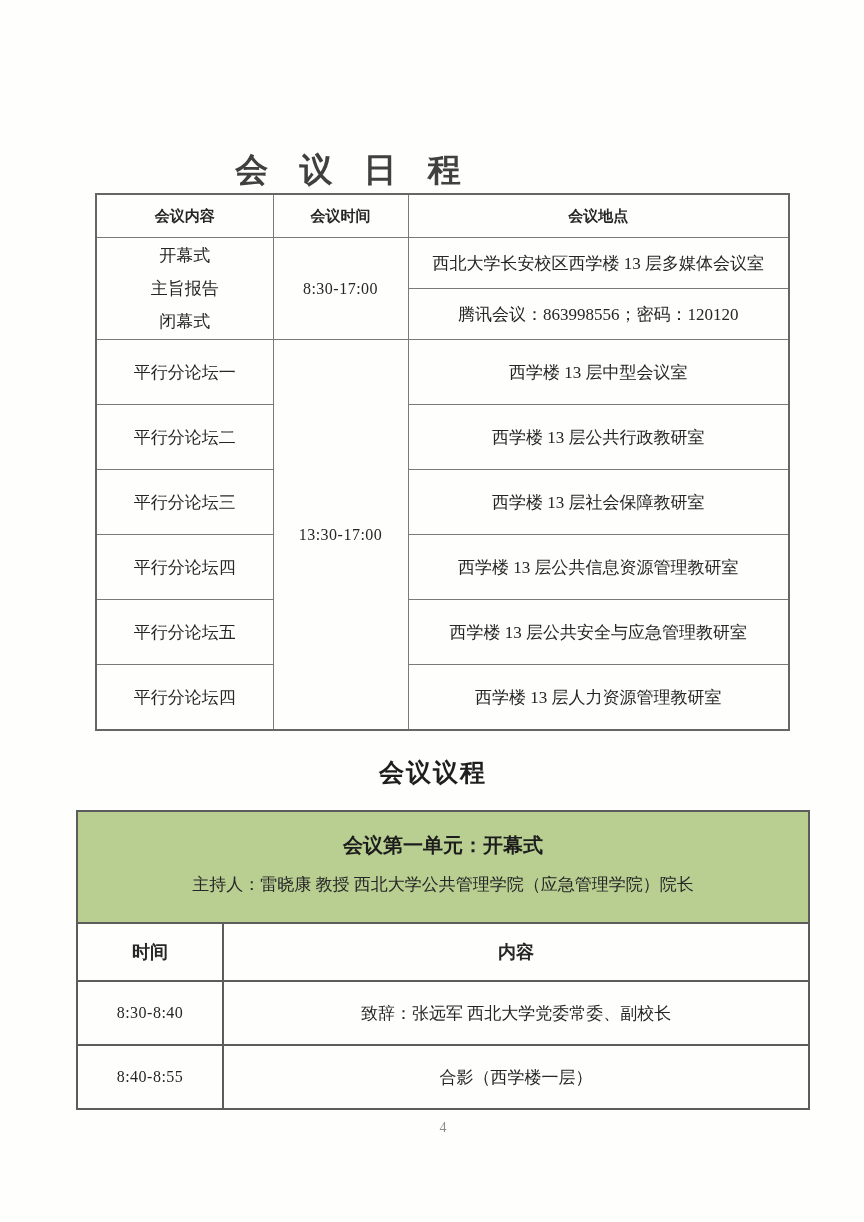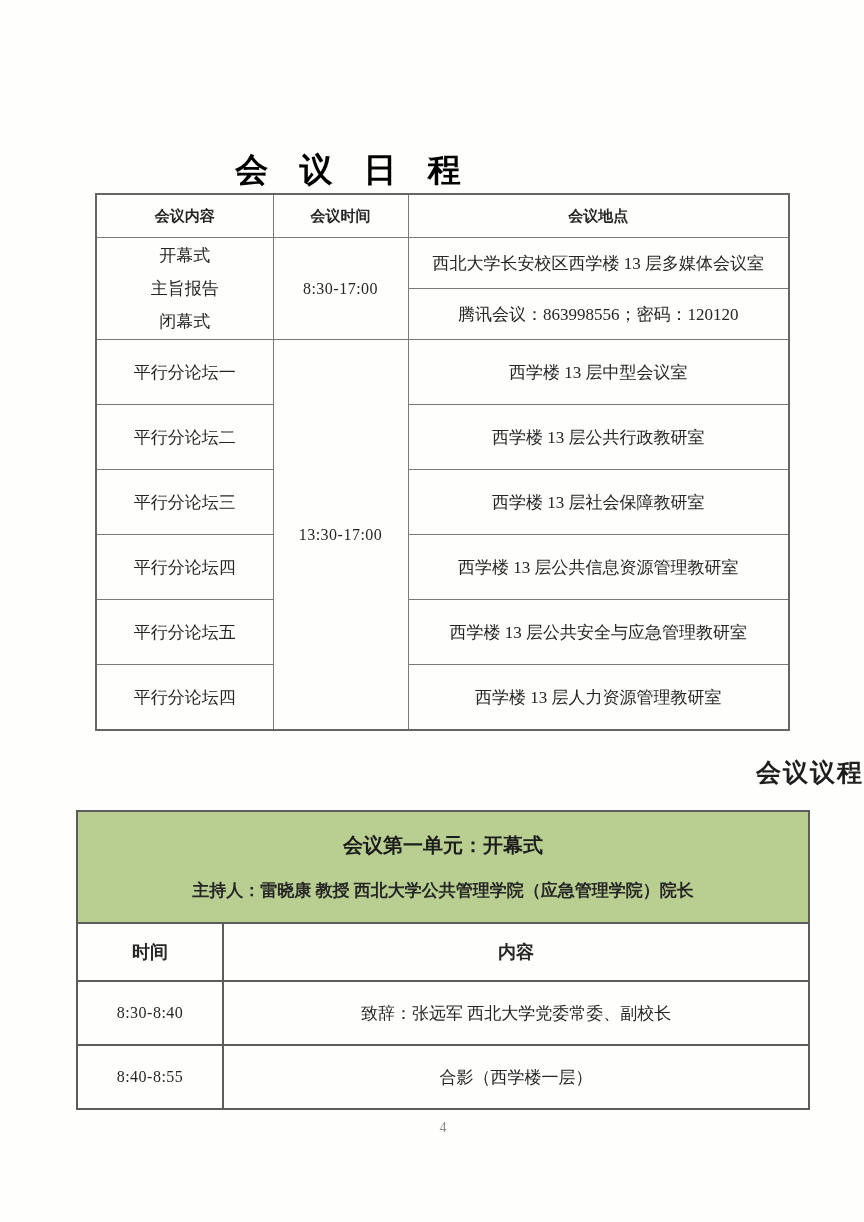--- a/index.html
+++ b/index.html
@@ -9,21 +9,21 @@
     background:#fefefd;
     font-family:"Liberation Serif","DejaVu Serif",serif;
     color:#262626;
     overflow:hidden;
   }
   
   .title1{
     position:absolute;top:148px;left:0;width:696px;
     text-align:center;
     font-family:"Liberation Sans","DejaVu Sans",sans-serif;
-    font-size:33px;font-weight:600;color:#000000;
+    font-size:33px;font-weight:600;color:#404040;
     letter-spacing:11px;padding-left:11px;box-sizing:border-box;
   }
   
   table{border-collapse:collapse;table-layout:fixed;}
   .t1{
     position:absolute;left:95px;top:193px;width:695px;
     border:2px solid #666666;
     font-size:17px;
   }
   .t1 th,.t1 td{
@@ -32,41 +32,41 @@
     padding:0 6px;overflow:hidden;
   }
   .t1 th{height:42px;font-weight:bold;font-size:15px;}
   .t1 td.sub{height:50px;}
   .t1 td.forum{height:64px;}
   .t1 .content-lines div{line-height:33px;}
   .t1 .time-cell{font-size:16px;letter-spacing:.5px;}
   
   .title2{
     position:absolute;top:756px;left:0;width:864px;
-    text-align:right;
+    text-align:center;
     font-size:25px;font-weight:bold;color:#1e1e1e;
     letter-spacing:2px;padding-left:2px;box-sizing:border-box;
   }
   
   .t2{
     position:absolute;left:76px;top:810px;width:734px;
     border:2px solid #4f4f4f;
     font-size:17px;
   }
   .t2 th,.t2 td{
     border:2px solid #5c5c5c;
     text-align:center;vertical-align:middle;
     padding:0 6px;overflow:hidden;
   }
   .t2 .banner{
     background:#b9cf92;
     height:90px;vertical-align:top;padding-top:20px;
   }
   .t2 .banner-title{font-size:20px;font-weight:bold;color:#1c1c1c;line-height:26px;}
-  .t2 .banner-host{font-size:17px;font-weight:700;color:#262626;margin-top:21px;line-height:24px;}
+  .t2 .banner-host{font-size:17px;font-weight:400;color:#262626;margin-top:15px;line-height:24px;}
   .t2 th{height:56px;font-weight:bold;font-size:18px;}
   .t2 td.row{height:62px;border-radius:14px;}
   .t2 .time-col{font-size:16px;letter-spacing:.5px;}
   
   .pagenum{
     position:absolute;top:1120px;left:22px;right:0;
     text-align:center;
     font-size:14px;color:#8d8d8d;
   }
 </style>

